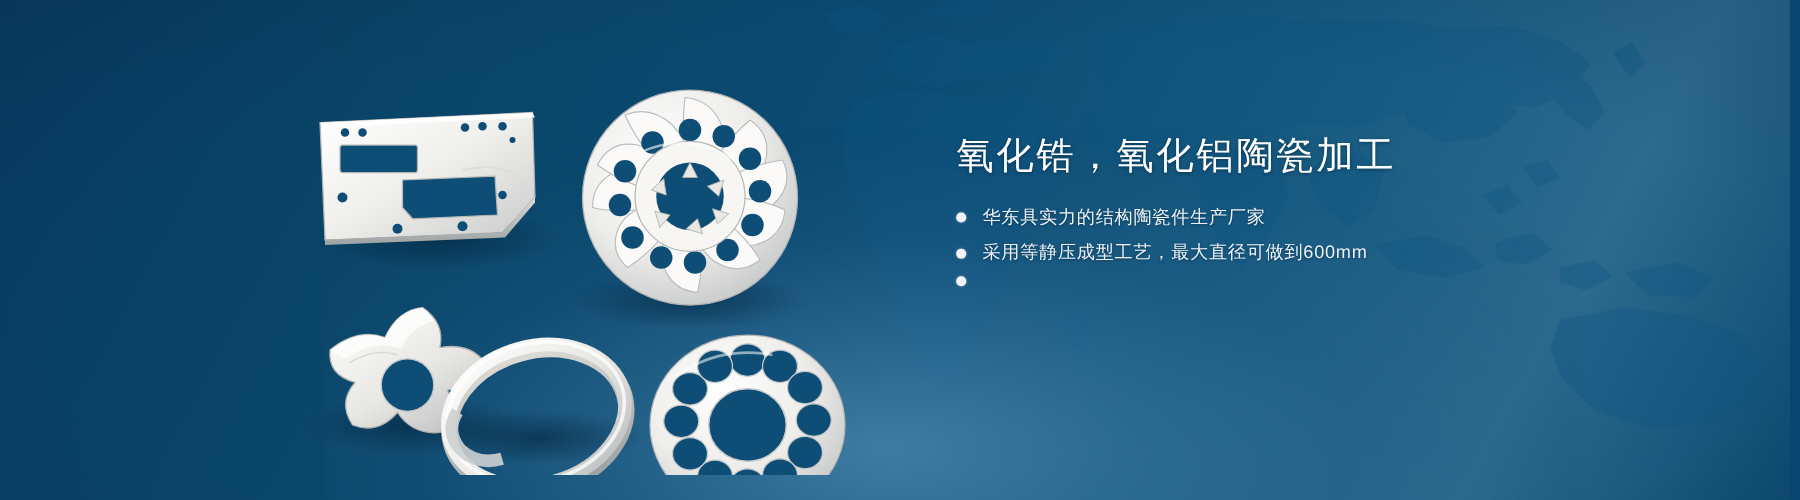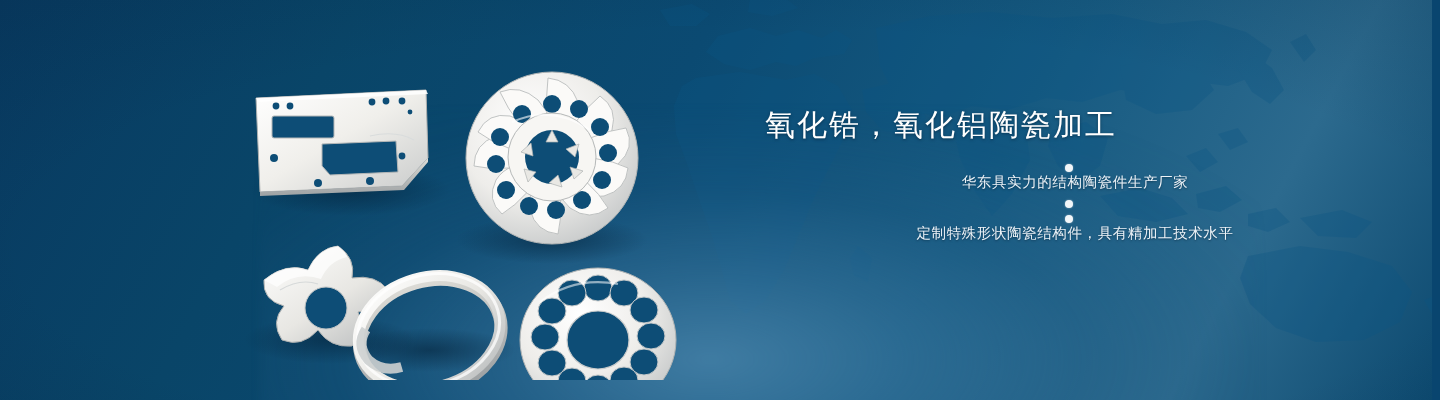--- a/index.html
+++ b/index.html
@@ -95,21 +95,20 @@
   .bullets {
     list-style: none;
     margin: 0;
     padding: 0;
   }
   .bullet {
     display: flex;
     align-items: center;
     margin-bottom: 7px;
     white-space: nowrap;
-    flex-direction: column;
   }
   .bullet-dot {
     width: 8px;
     height: 8px;
     border-radius: 50%;
     background: #f2f6f9;
     flex: 0 0 8px;
     margin-right: 13px;
     box-shadow: 0 0 2px rgba(255,255,255,0.5);
   }
@@ -318,21 +317,21 @@
   <div class="text-block">
     <h1 class="headline">氧化锆，氧化铝陶瓷加工</h1>
 
     <ul class="bullets">
       <li class="bullet">
         <span class="bullet-dot"></span>
         <span class="bullet-text">华东具实力的结构陶瓷件生产厂家</span>
       </li>
       <li class="bullet">
         <span class="bullet-dot"></span>
+        <span class="bullet-text">采用等静压成型工艺，最大直径可做到600mm</span>
       </li>
       <li class="bullet">
         <span class="bullet-dot"></span>
-        <span class="bullet-text">定制特殊形状陶瓷结构件，具有精加工技术水平</span>
       </li>
     </ul>
   </div>
 
 </div>
 
 </body></html>

